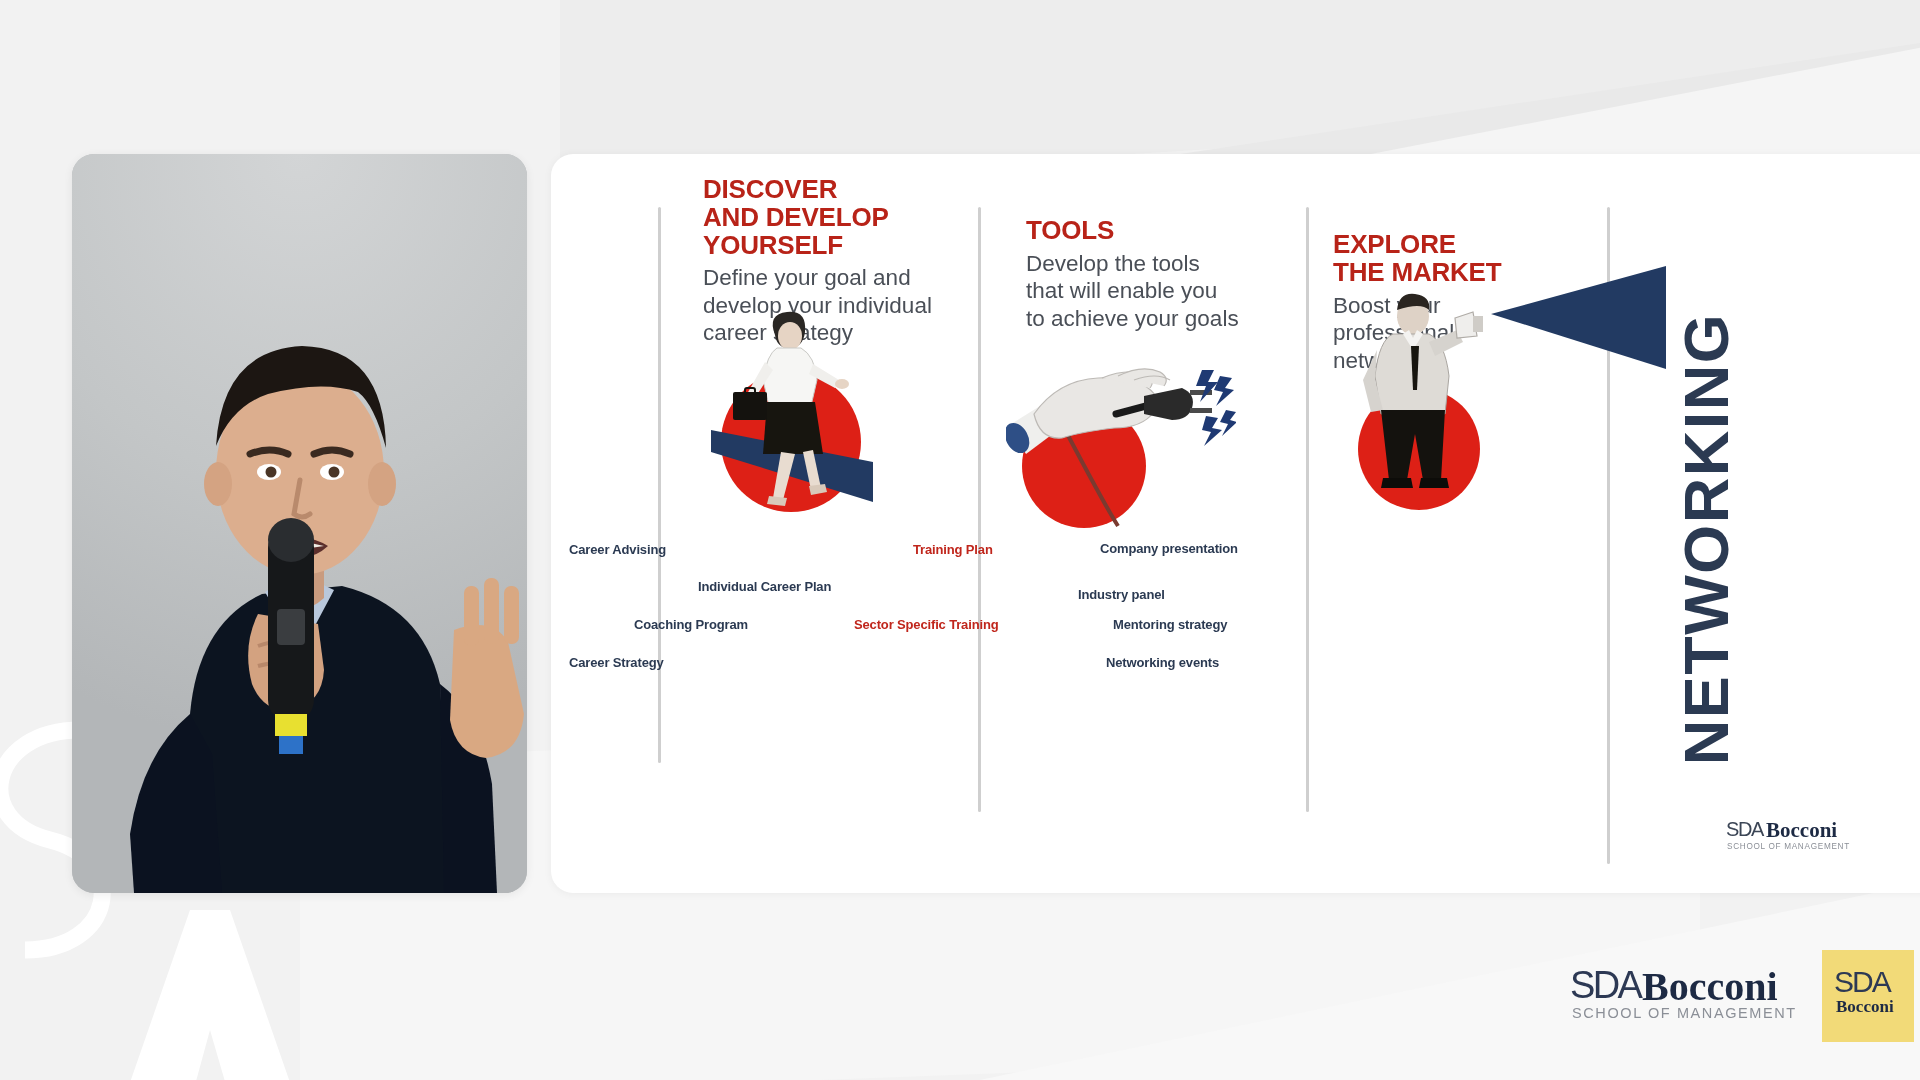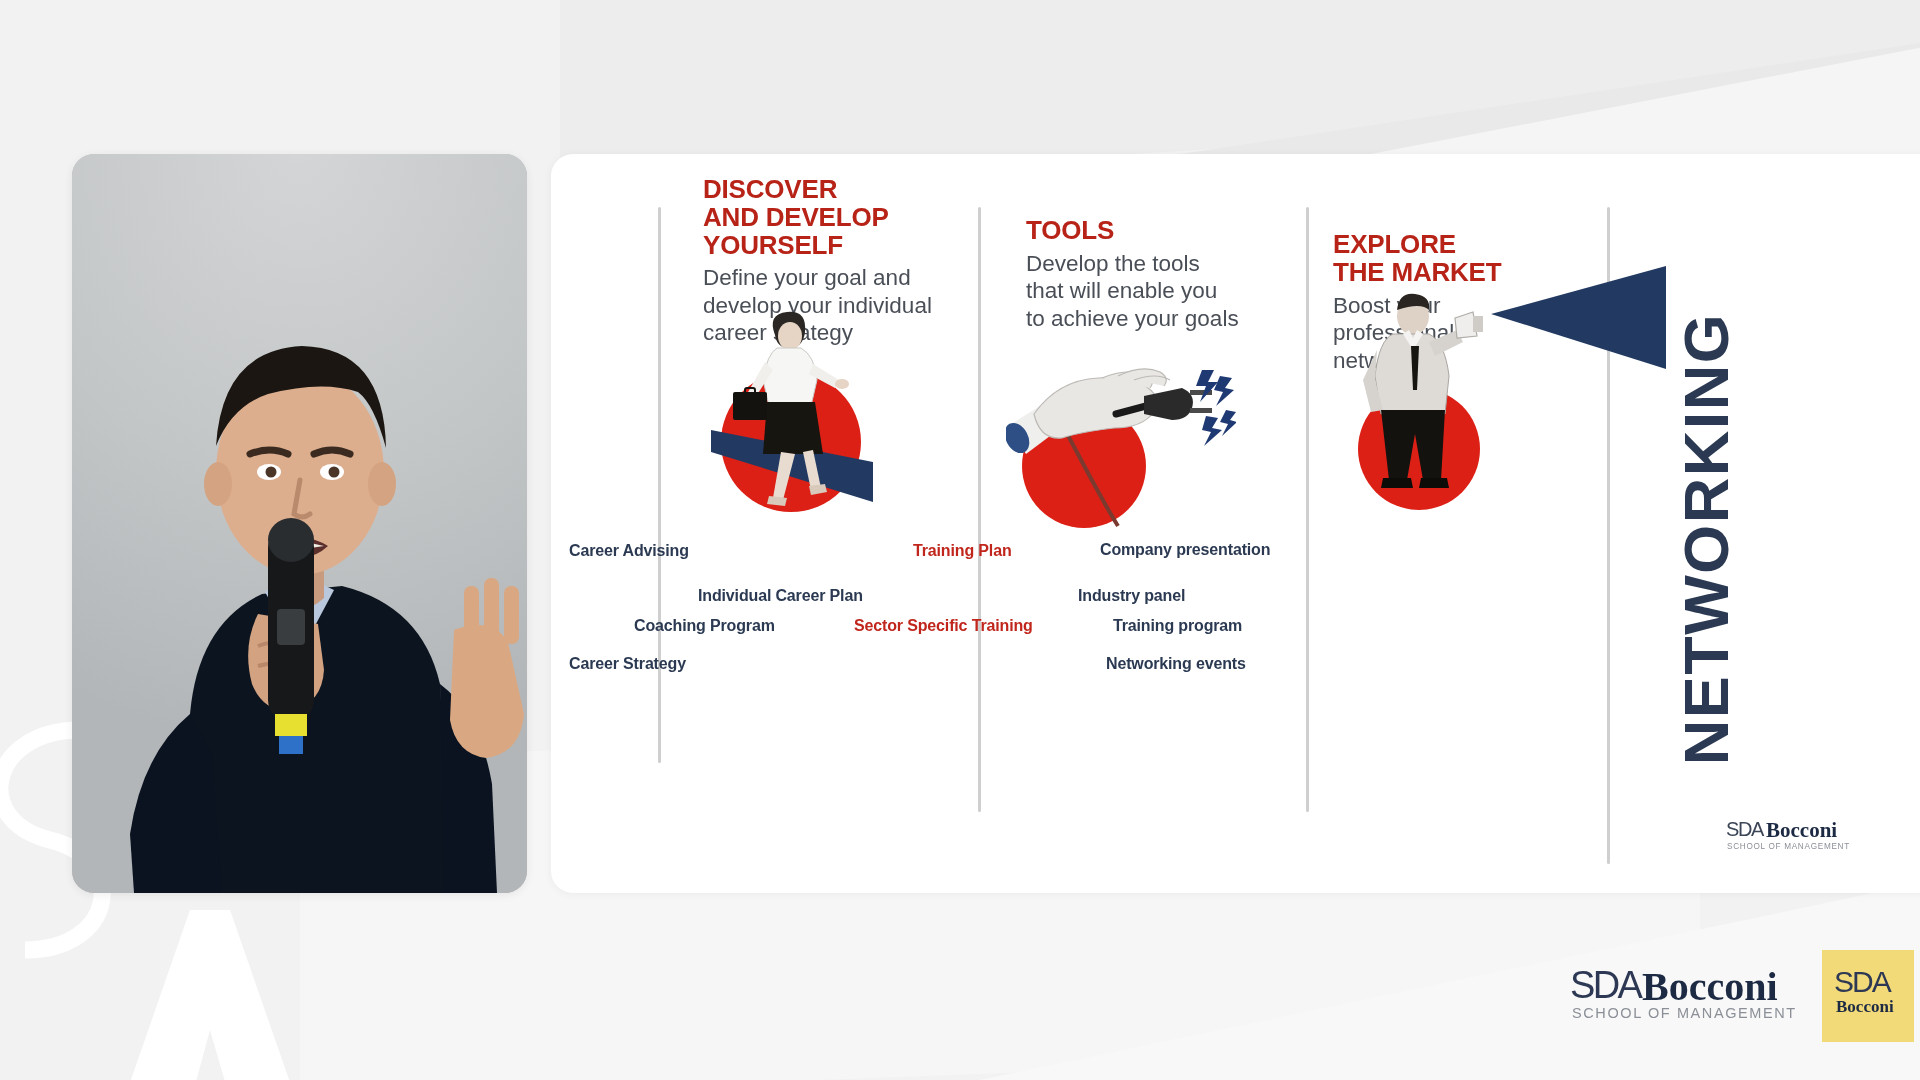--- a/index.html
+++ b/index.html
@@ -97,21 +97,21 @@
   .i2 { left:455px; top:200px; }
   .i3 { left:790px; top:130px; }
 
   
   .cone {
     position:absolute; left:940px; top:112px; width:175px; height:103px;
   }
 
   
   .svc {
-    position:absolute; font-size:16px; font-weight:bold; white-space:nowrap;
+    position:absolute; font-size:13px; font-weight:bold; white-space:nowrap;
     letter-spacing:-0.15px;
   }
   .svc.navy { color:#2b3a52; }
   .svc.red  { color:#c0261c; }
 
   
   .networking {
     position:absolute; left:1095px; top:0px; height:739px; width:120px;
   }
   .networking span {
@@ -336,26 +336,26 @@
       <path d="M40 126 L104 126 L100 196 L82 196 L74 150 L66 196 L48 196 Z" fill="#14120e"></path>
 
       <path d="M42 194 L70 194 L72 204 L40 204 Z" fill="#0d0c09"></path>
       <path d="M80 194 L106 194 L108 204 L78 204 Z" fill="#0d0c09"></path>
     </svg>
   </div>
 
   <div>
     <div class="svc navy" style="left:18px;  top:388px;">Career Advising</div>
     <div class="svc red" style="left:362px; top:388px;">Training Plan</div>
-    <div class="svc navy" style="left:147px; top:425px;margin-top:8px;">Individual Career Plan</div>
+    <div class="svc navy" style="left:147px; top:425px;">Individual Career Plan</div>
     <div class="svc navy" style="left:549px; top:387px;">Company presentation</div>
     <div class="svc navy" style="left:527px; top:425px;margin-top:8px;">Industry panel</div>
     <div class="svc navy" style="left:83px;  top:463px;">Coaching Program</div>
     <div class="svc red" style="left:303px; top:463px;">Sector Specific Training</div>
-    <div class="svc navy" style="left:562px; top:463px;">Training program</div>
+    <div class="svc navy" style="left:562px; top:463px;">Mentoring strategy</div>
     <div class="svc navy" style="left:18px;  top:501px;">Career Strategy</div>
     <div class="svc navy" style="left:555px; top:501px;">Networking events</div>
   </div>
 
   <div class="networking">
     <span>NETWORKING</span>
   </div>
 
   <div class="card-logo">
     <svg width="140" height="36" viewBox="0 0 140 36">

